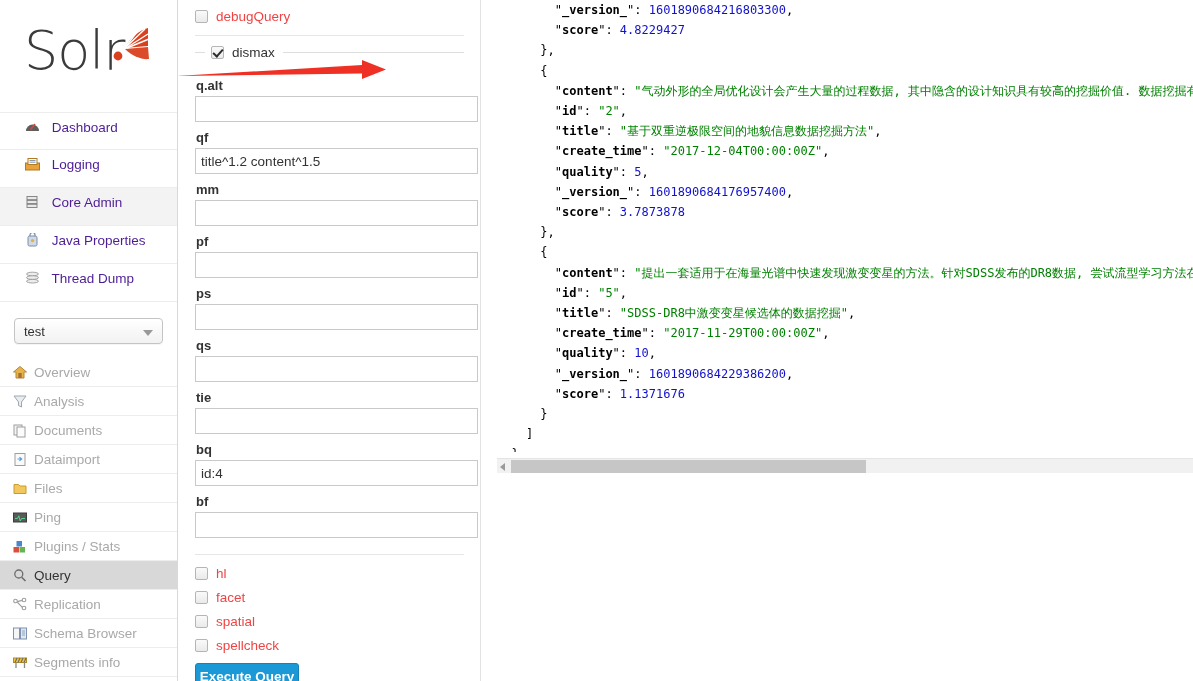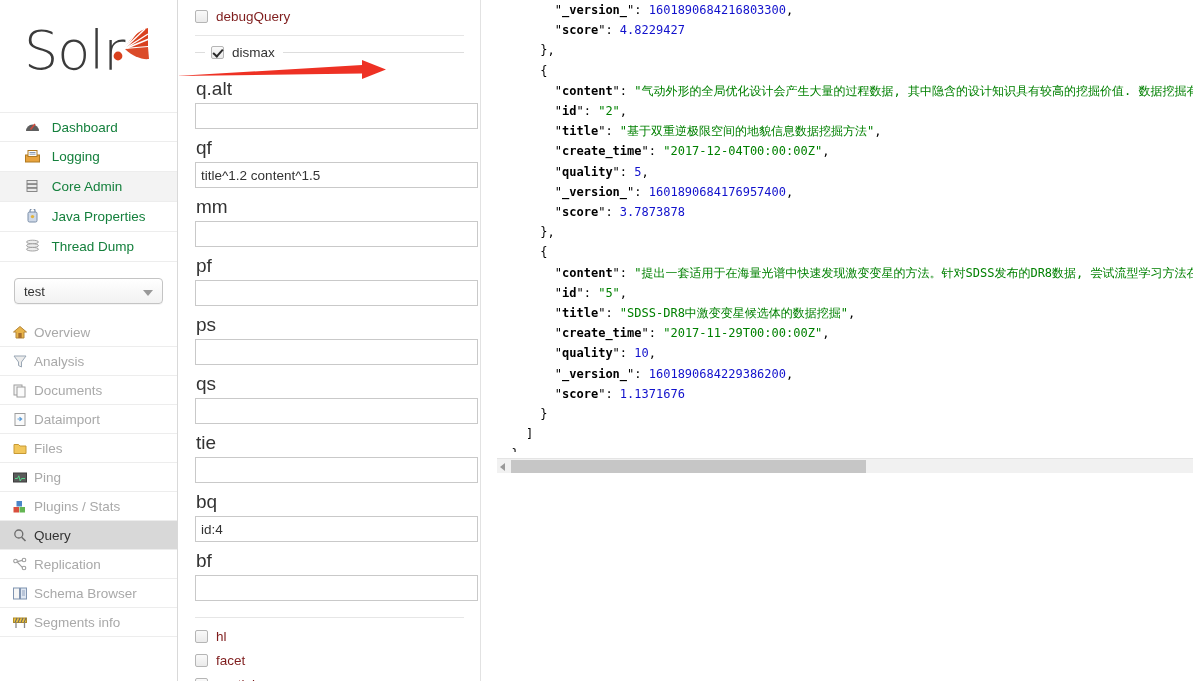--- a/index.html
+++ b/index.html
@@ -36,26 +36,26 @@
     line-height: 58px;
     text-align: right;
   }
   .logo-burst {
     position: absolute;
     left: 104px; top: 26px;
     width: 46px; height: 44px;
   }
   #main-nav { margin: 0; padding: 0; list-style: none; }
   #main-nav li {
-    height: 30px;
+    height: 38px;
     line-height: 30px;
     border-bottom: 1px solid #ededed;
     padding-left: 24px;
     font-size: 13.5px;
-    color: #15803d;
+    color: #4c1d95;
     cursor: pointer;
     position: relative;
     white-space: nowrap;
   }
   #main-nav li:first-child { border-top: 1px solid #ededed; }
   #main-nav li.active { background: #f3f3f3; }
   .nav-ico {
     display: inline-block;
     width: 17px; height: 14px;
     vertical-align: -2px;
@@ -112,21 +112,21 @@
     background: #fff;
     border-right: 1px solid #e2e2e2;
     overflow: hidden;
     padding: 0 16px;
   }
   .cb-row {
     display: flex;
     align-items: center;
     height: 24px;
     font-size: 13.5px;
-    color: #7f1d1d;
+    color: #ef4444;
   }
   .cb {
     width: 13px; height: 13px;
     border: 1px solid #b5b5b5;
     border-radius: 2px;
     background: linear-gradient(#fafafa,#eaeaea);
     margin-right: 8px;
     display: inline-block;
     position: relative;
     flex: none;
@@ -150,23 +150,24 @@
     align-items: center;
     height: 20px;
     margin-bottom: 16px;
   }
   .legend-dash {
     width: 10px; height: 1px; background: #ddd; margin-right: 6px; flex: none;
   }
   .legend-line { flex: 1; height: 1px; background: #ddd; margin-left: 8px; }
   .legend-label { font-size: 13.5px; color: #333; }
   .fld-label {
-    font-size: 19px;
+    font-size: 13px;
     color: #333;
     margin: 8px 0 3px 1px;
+    font-weight: bold;
   }
   .fld-input {
     width: 283px;
     height: 26px;
     border: 1px solid #c9c9c9;
     background: #fff;
     font-family: "Liberation Sans", sans-serif;
     font-size: 13.5px;
     color: #333;
     padding: 0 5px;

